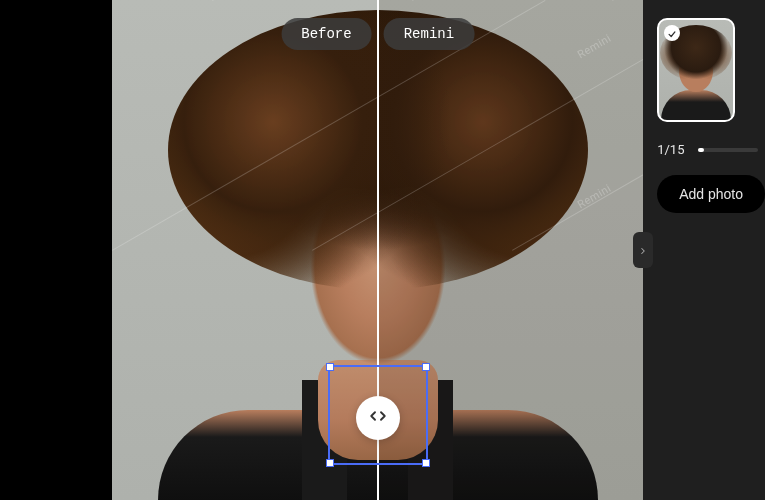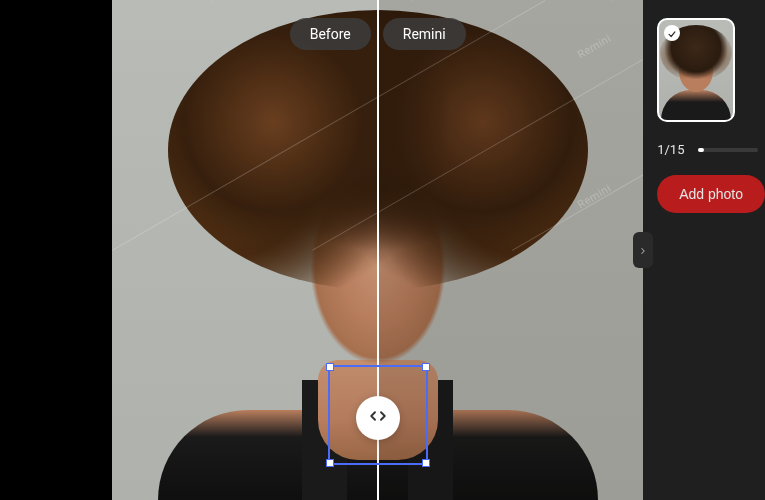--- a/index.html
+++ b/index.html
@@ -143,20 +143,21 @@
       gap: 12px;
       z-index: 10;
     }
     .pill {
       background: rgba(60, 60, 60, 0.85);
       color: #fff;
       font-size: 14px;
       padding: 8px 20px;
       border-radius: 20px;
       font-weight: 400;
+      font-family: Liberation Mono, monospace;
     }
     .crop-box {
       position: absolute;
       left: 50%;
       bottom: 35px;
       transform: translateX(-50%);
       width: 100px;
       height: 100px;
       border: 2px solid #4a6cf7;
       background: rgba(0,0,0,0.02);
@@ -287,21 +288,21 @@
       position: absolute;
       left: 0;
       top: 0;
       height: 100%;
       width: 10%;
       background: #fff;
       border-radius: 2px;
     }
     .add-btn {
       margin-top: 18px;
-      background: #b91c1c;
+      background: #000000;
       color: #e5e5e5;
       font-size: 14px;
       padding: 11px 22px;
       border-radius: 22px;
       border: none;
       cursor: pointer;
       white-space: nowrap;
     }
   </style>
 </head>

